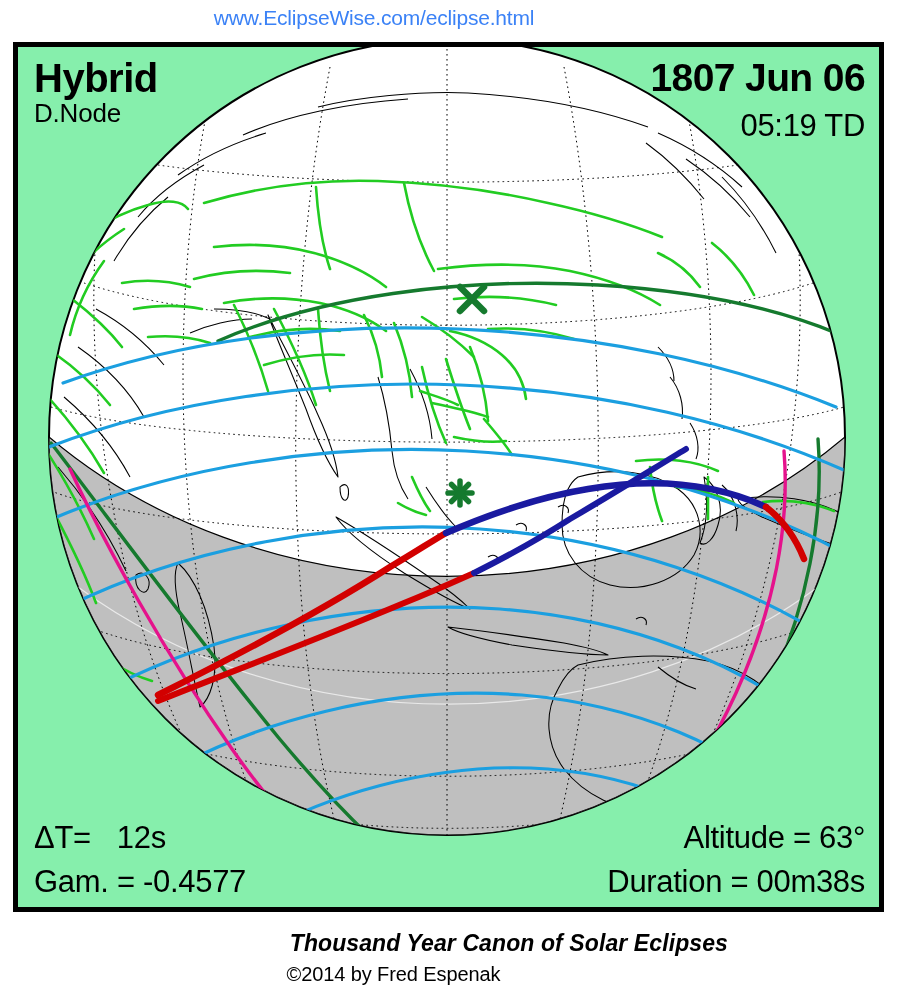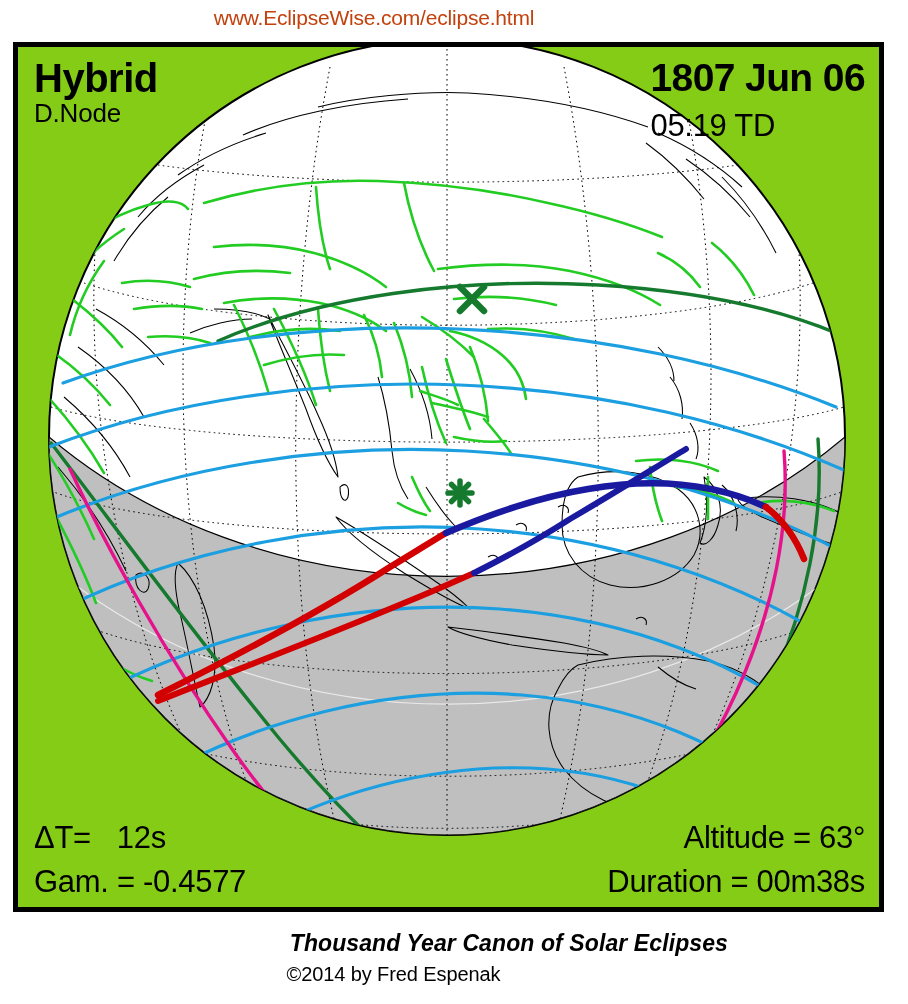--- a/index.html
+++ b/index.html
@@ -18,53 +18,53 @@
 
   
   #site-url {
     position: absolute;
     top: 6px;
     left: 0;
     width: 748px;
     text-align: center;
     font-size: 21px;
     letter-spacing: -0.2px;
-    color: #c2410c;
+    color: #3b82f6;
   }
 
   
   #eclipse-frame {
     position: absolute;
     left: 13px;
     top: 42px;
     width: 871px;
     height: 870px;
     border: 5px solid #000;
     box-sizing: border-box;
-    background: #84cc16;
+    background: #86efac;
     overflow: hidden;
   }
 
   #globe-stage {
     position: absolute;
     left: 0; top: 0;
     width: 861px;
     height: 860px;
   }
   #globe-stage svg { display: block; }
 
   
   .corner {
     position: absolute;
     z-index: 20;
     line-height: 1.06;
     white-space: nowrap;
   }
   #block-tl { left: 16px; top: 10px; text-align: left; }
-  #block-tr { right: 14px; top: 10px; text-align: left; }
+  #block-tr { right: 14px; top: 10px; text-align: right; }
   #block-bl { left: 16px; bottom: 8px; text-align: left; }
   #block-br { right: 14px; bottom: 8px; text-align: right; }
 
   .t-type {
     font-size: 40px;
     font-weight: bold;
     letter-spacing: -0.5px;
     margin-bottom: 1px;
   }
   .t-saros {

